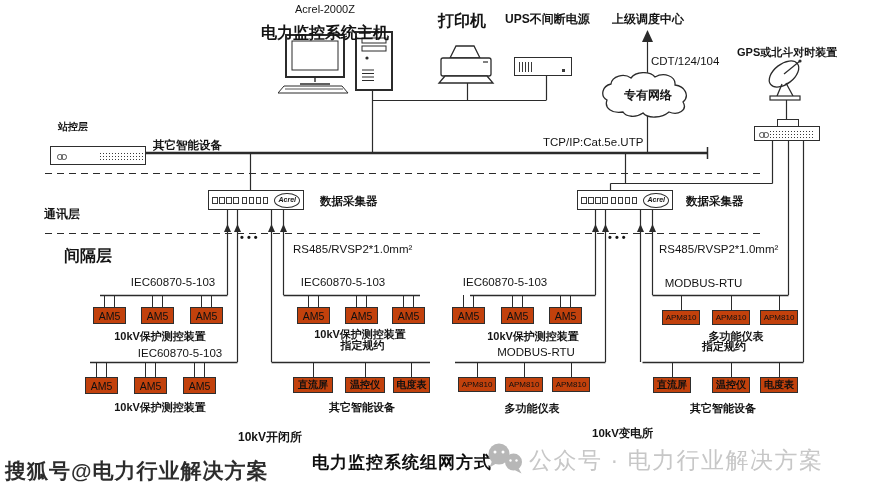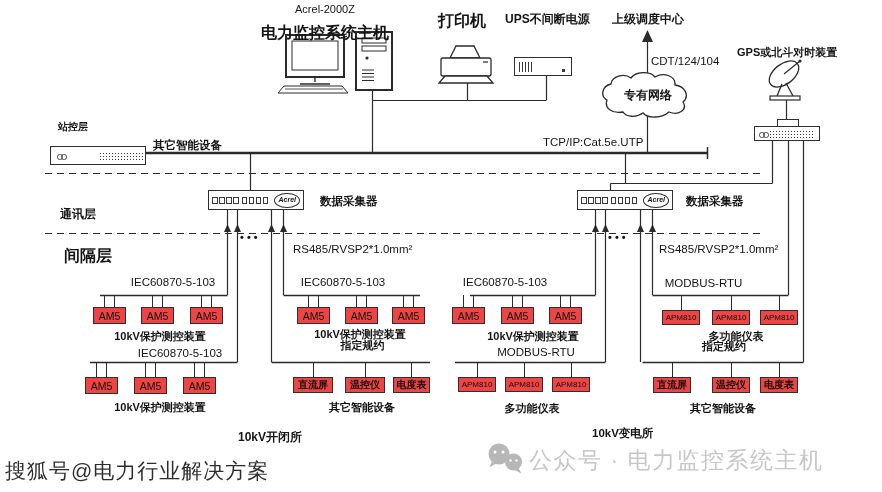--- a/index.html
+++ b/index.html
@@ -2,40 +2,40 @@
 <html><head>
 <meta charset="utf-8">
 <style>
   html,body{margin:0;padding:0;background:#fff}
   .stage{position:relative;width:882px;height:492px;background:#fff;overflow:hidden;
          font-family:"Liberation Sans","DejaVu Sans",sans-serif;color:#141414}
   .abs{position:absolute}
   .lbl{position:absolute;font-size:11px;white-space:nowrap;color:#141414}
   .b{font-weight:700}
   .ctr{text-align:center}
-  .dev{position:absolute;border:1px solid #2e2e2e;background:#ef4444;display:flex;align-items:center;
+  .dev{position:absolute;border:1px solid #2e2e2e;background:#c2410c;display:flex;align-items:center;
        justify-content:center;font-size:10.5px;color:#101010;box-sizing:border-box}
   .dev.sm{font-size:8px;letter-spacing:0}
   .dev.cnb{font-size:10px;font-weight:700}
   .rack{position:absolute;border:1.4px solid #2e2e2e;background:#fff;box-sizing:border-box}
   .hatch{position:absolute;background-image:radial-gradient(#3a3a3a 0.8px,transparent 0.9px);
          background-size:3px 3px}
   .oo{position:absolute;width:10px;height:5px}
   .oo::before,.oo::after{content:"";position:absolute;top:0;width:3.5px;height:3.5px;
          border:1px solid #4a4a4a;border-radius:50%}
   .oo::after{left:4px}
   .collector{position:absolute;width:96px;height:20px;border:1.4px solid #2e2e2e;background:#fff;
          display:flex;align-items:center;gap:3px;padding:0 3px;box-sizing:border-box}
   .ports{display:flex;gap:1.5px;align-items:center}
   .pt{width:5.5px;height:7px;border:1px solid #3a3a3a;box-sizing:border-box}
   .pdots{width:11px;height:7px;background-image:radial-gradient(#444 0.7px,transparent 0.8px);
          background-size:2.6px 3.2px}
   .brand{border:1px solid #2e2e2e;border-radius:50%;font-style:italic;font-weight:700;font-size:7px;
          line-height:12px;height:13px;padding:0 3px;background:#fff;white-space:nowrap}
-  .wm-left{position:absolute;font-size:21px;font-weight:400;color:#1b1b1b;opacity:.92;letter-spacing:1px}
+  .wm-left{position:absolute;font-size:21px;font-weight:700;color:#1b1b1b;opacity:.92;letter-spacing:1px}
   .wm-right{position:absolute;font-size:23px;color:#c7c7c7;letter-spacing:1.5px;white-space:nowrap}
   .title{position:absolute;font-size:17px;font-weight:700;color:#0f0f0f;letter-spacing:1px}
   svg{display:block}
 </style>
 </head>
 <body>
 
 <div class="stage">
 
   <svg class="abs" width="882" height="492" viewBox="0 0 882 492" style="left:0;top:0" fill="none" stroke="#2b2b2b">
@@ -129,21 +129,21 @@
 
   <div class="lbl ctr" style="left:250px;top:3px;width:150px;font-weight:400">Acrel-2000Z</div>
   <div class="lbl b ctr" style="left:250px;top:23px;width:150px;font-size:16px">电力监控系统主机</div>
   <div class="lbl b" style="left:438px;top:11px;font-size:16px">打印机</div>
   <div class="lbl b" style="left:505px;top:11px;font-size:12px">UPS不间断电源</div>
   <div class="lbl b" style="left:612px;top:11px;font-size:12px">上级调度中心</div>
   <div class="lbl" style="left:651px;top:55px;font-size:11.5px">CDT/124/104</div>
   <div class="lbl b" style="left:737px;top:45px;font-size:11px">GPS或北斗对时装置</div>
 
   <div class="lbl b" style="left:58px;top:120px;font-size:10px">站控层</div>
-  <div class="lbl b" style="left:60px;top:206px;font-size:12px">通讯层</div>
+  <div class="lbl b" style="left:44px;top:206px;font-size:12px">通讯层</div>
   <div class="lbl b" style="left:64px;top:246px;font-size:16px">间隔层</div>
 
   <div class="lbl b" style="left:153px;top:138px;font-size:11.5px">其它智能设备</div>
   <div class="lbl" style="left:543px;top:136px;font-size:11.5px">TCP/IP:Cat.5e.UTP</div>
 
   <div class="collector" style="left:208px;top:190px">
     <div class="ports">
       <i class="pt"></i>
         <i class="pt"></i>
         <i class="pt"></i>
@@ -225,28 +225,29 @@
   <div class="dev cnb" style="left:760px;top:377px;width:38px;height:16px">电度表</div>
 
   <div class="lbl b ctr" style="left:105px;top:400px;width:110px">10kV保护测控装置</div>
   <div class="lbl b ctr" style="left:317px;top:400px;width:90px">其它智能设备</div>
   <div class="lbl b ctr" style="left:500px;top:401px;width:64px">多功能仪表</div>
   <div class="lbl b ctr" style="left:684px;top:401px;width:78px">其它智能设备</div>
 
   <div class="lbl b" style="left:238px;top:429px;font-size:12px">10kV开闭所</div>
   <div class="lbl b" style="left:592px;top:426px;font-size:11.5px">10kV变电所</div>
 
+  <div class="title" style="left:312px;top:451px">电力监控系统组网方式</div>
 
   <svg class="abs" style="left:485px;top:443px" width="40" height="32" viewBox="0 0 40 32" fill="#b7b7b7" stroke="none">
     <circle cx="14" cy="11" r="10.5"></circle>
     <polygon points="7,18 4.5,24.5 12,20"></polygon>
     <circle cx="28.5" cy="19" r="8.5"></circle>
     <polygon points="33.5,25 36.5,30.5 29.5,27"></polygon>
     <circle cx="10" cy="9" r="1.5" fill="#fff"></circle>
     <circle cx="18" cy="9" r="1.5" fill="#fff"></circle>
     <circle cx="25.5" cy="17.5" r="1.2" fill="#fff"></circle>
     <circle cx="31.5" cy="17.5" r="1.2" fill="#fff"></circle>
   </svg>
 
-  <div class="wm-right" style="left:529px;top:445px">公众号 · 电力监控系统主机</div>
+  <div class="wm-right" style="left:529px;top:445px">公众号 · 电力行业解决方案</div>
   <div class="wm-left" style="left:5px;top:457px">搜狐号@电力行业解决方案</div>
 
 </div>
 
 </body></html>

